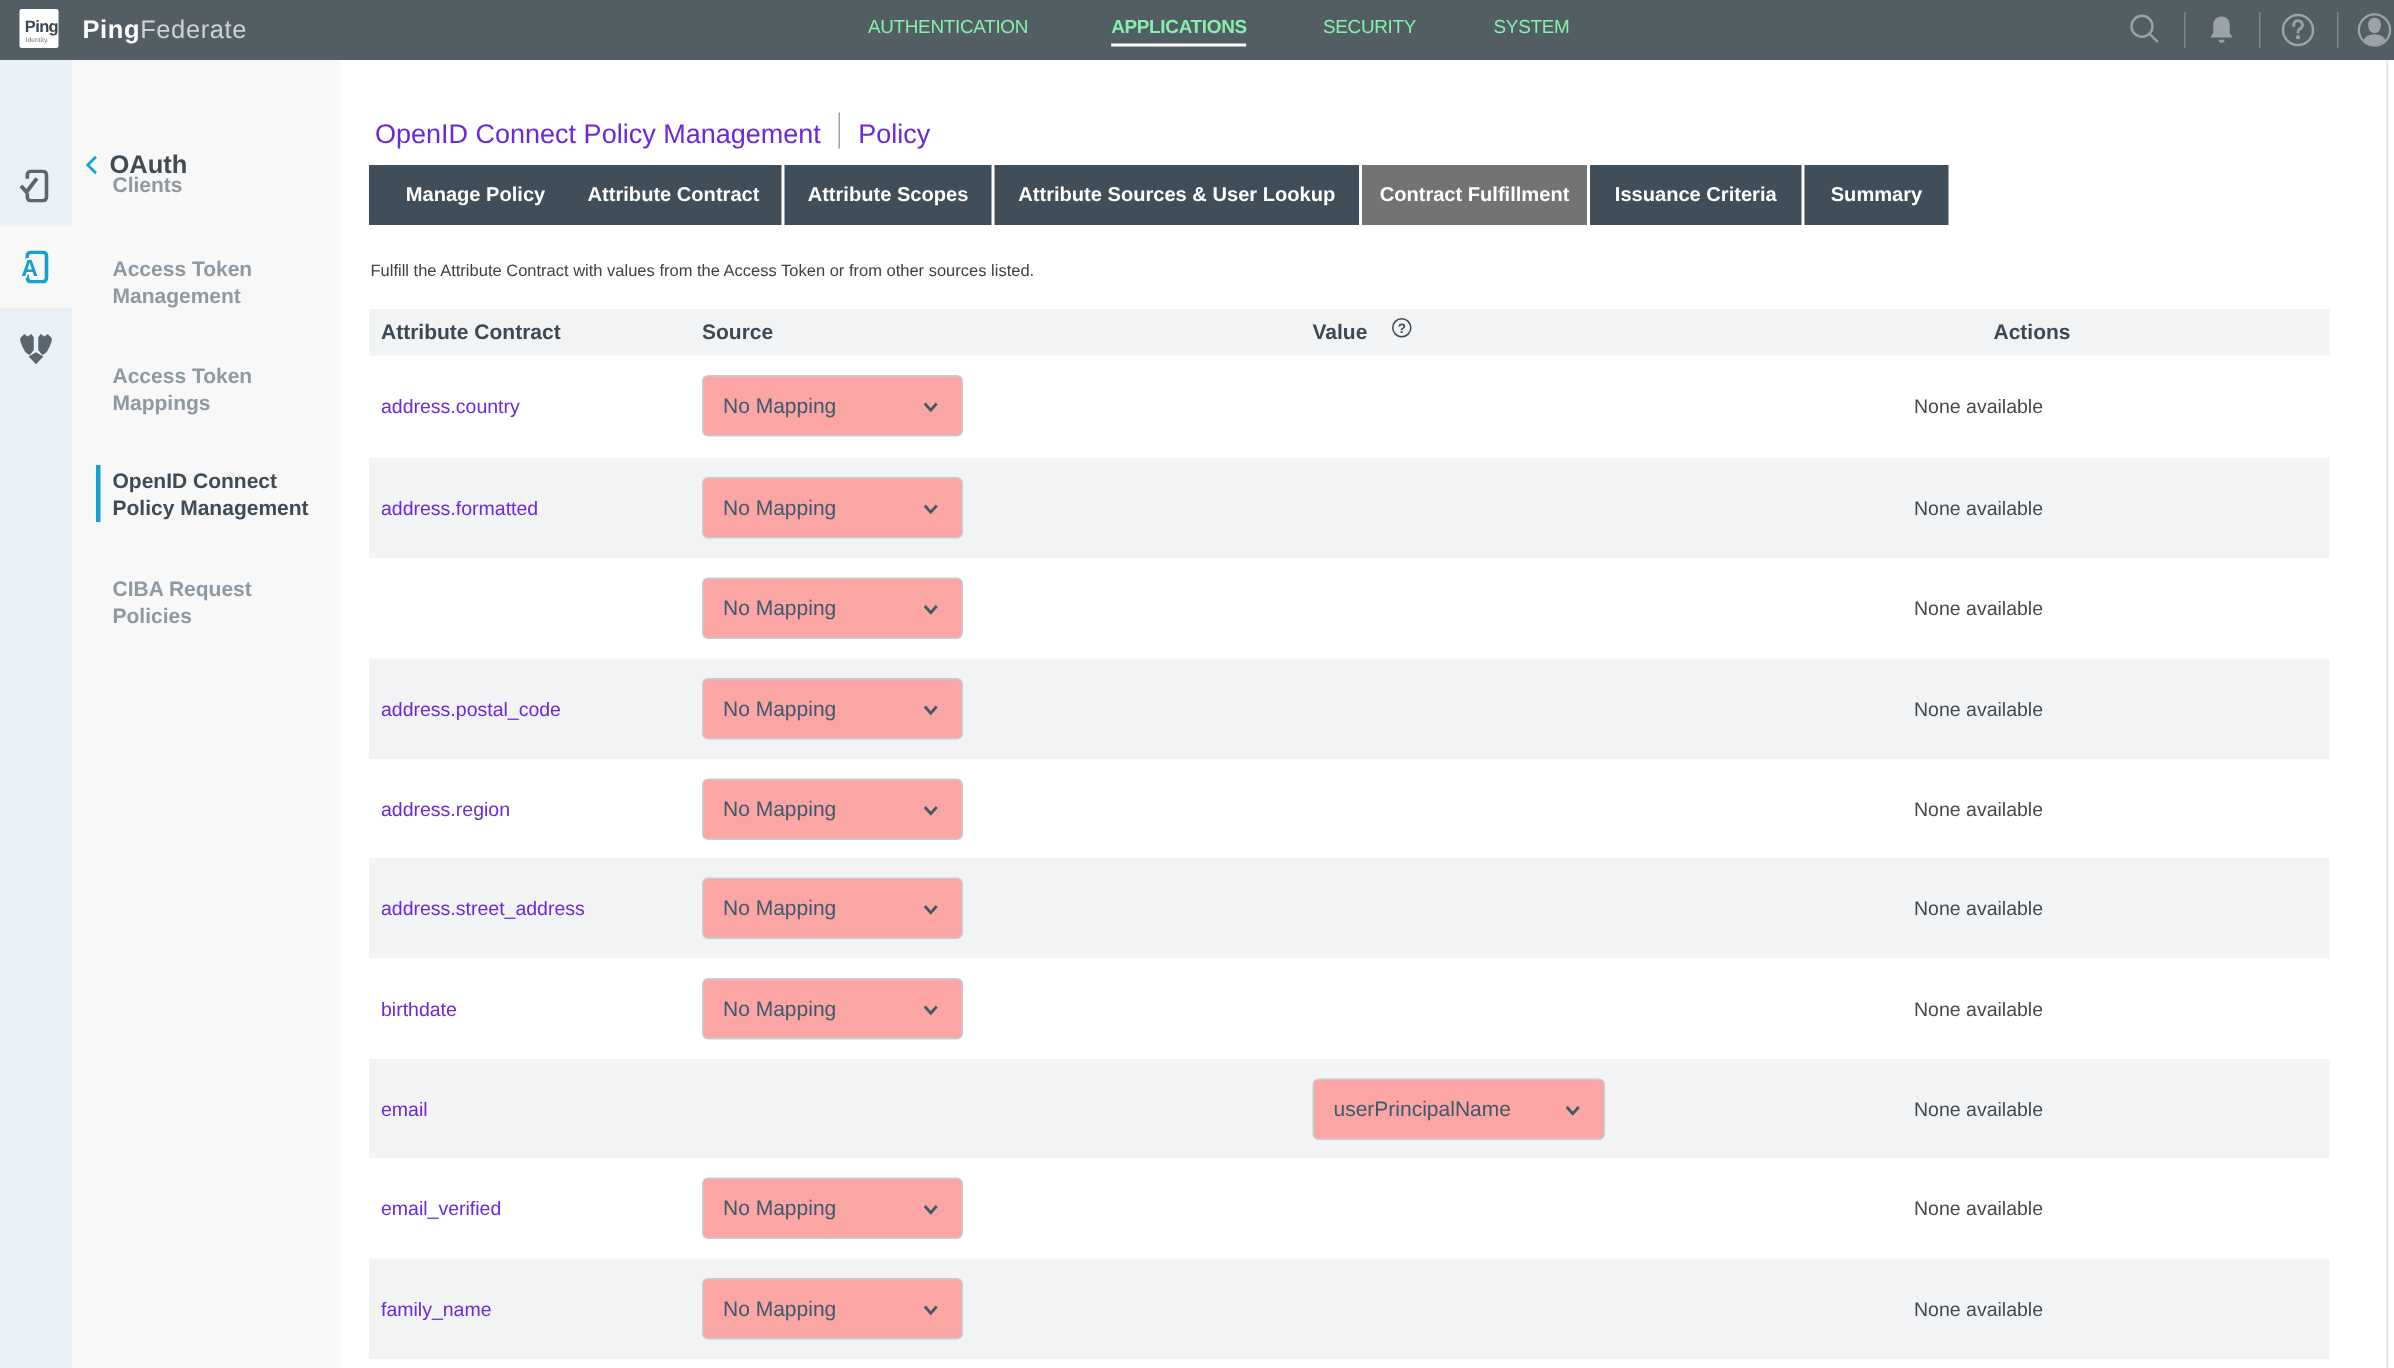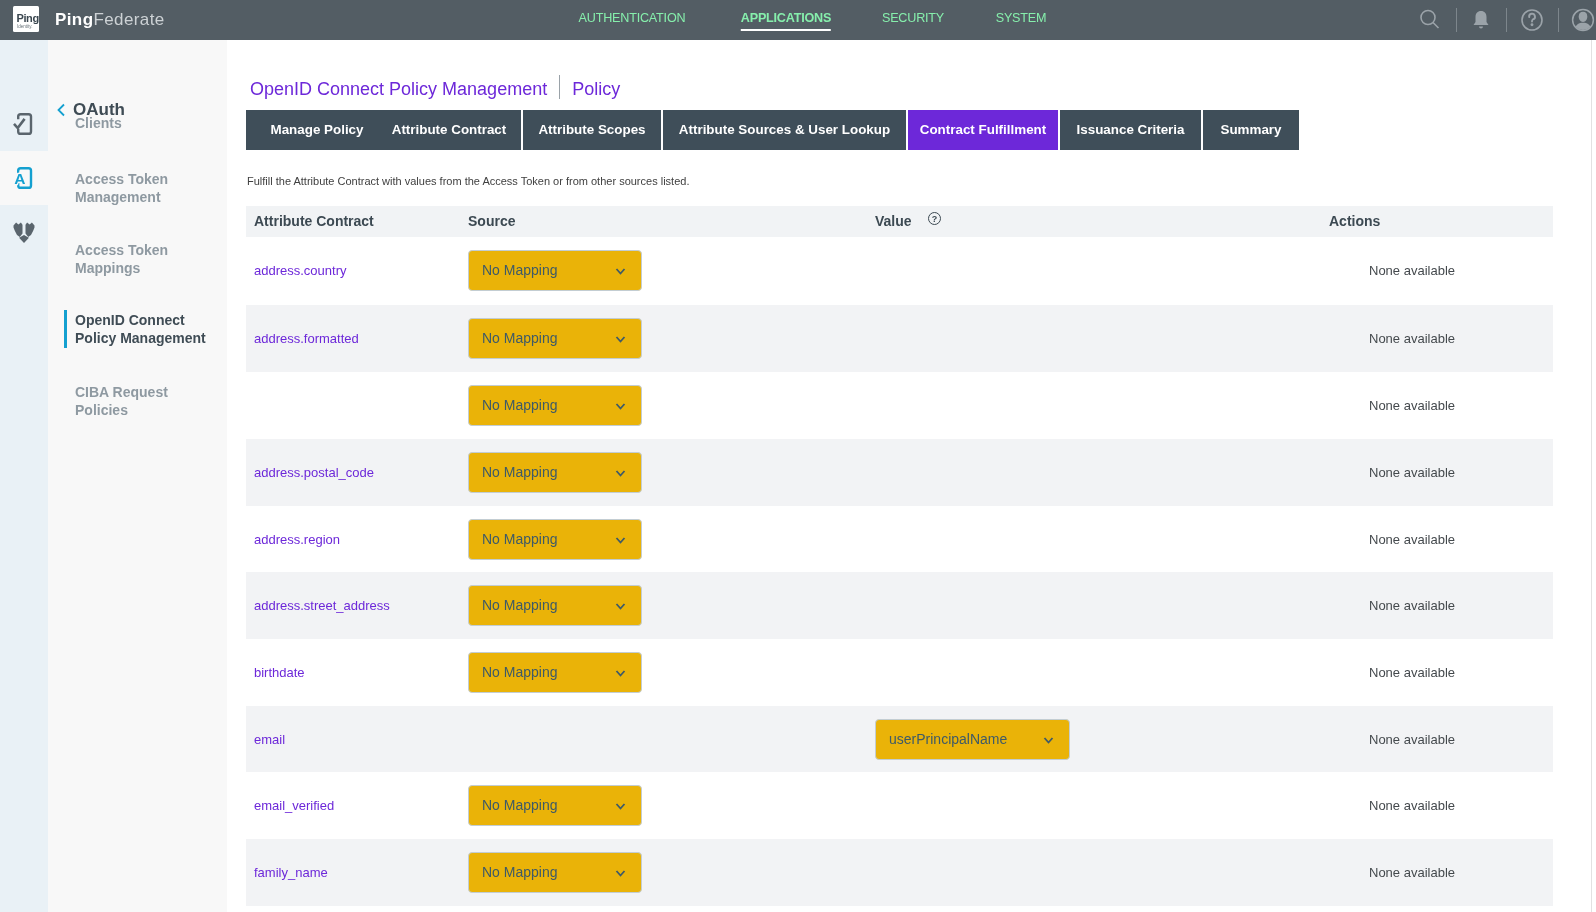--- a/index.html
+++ b/index.html
@@ -33,32 +33,32 @@
   .sbitem { position:absolute; left:27px; font-size:14px; font-weight:bold; color:#8e99a1; line-height:18px; width:140px; }
   .sbitem.active { color:#3f4c55; }
   .sbbar { position:absolute; left:16px; width:3px; background:#14a0d0; }
   #scrollline { position:absolute; left:1591px; top:40px; width:1px; height:872px; background:#e2e2e2; }
   #title { position:absolute; left:250px; top:75px; font-size:18px; color:#6d28d9; }
   #title .sep { display:inline-block; width:1px; height:24px; background:#9aa2a8; margin:0 12px; vertical-align:-4px; }
 
   
   .tab { position:absolute; top:110px; height:40px; background:#3f4e59; color:#fff;
     font-size:13.4px; font-weight:bold; text-align:center; line-height:40px; }
-  .tab.active { background:#6d28d9; }
+  .tab.active { background:#737373; }
 
   #desc { position:absolute; left:247px; top:175px; font-size:11px; color:#404040; }
 
   
   .th { position:absolute; top:206px; height:31px; font-size:14px; font-weight:bold; color:#3c4952; line-height:31px; }
   #thead { position:absolute; left:246px; top:206px; width:1307px; height:31px; background:#f1f3f5; }
   .row { position:absolute; left:246px; width:1307px; height:67px; }
   .row.alt { background:#f2f3f5; }
   .rowlabel { position:absolute; left:8px; top:0; height:67px; line-height:67px; font-size:13px; color:#6d28d9; }
-  .actions { position:absolute; left:1123px; top:0; height:67px; line-height:67px; font-size:13px; color:#44494d; }
-  .dd { position:absolute; top:13px; height:41px; background:#eab308; border:1px solid #c3cdd2; border-radius:4px;
+  .actions { position:absolute; left:1030px; top:0; height:67px; line-height:67px; font-size:13px; color:#44494d; }
+  .dd { position:absolute; top:13px; height:41px; background:#fca5a5; border:1px solid #c3cdd2; border-radius:4px;
     font-size:14px; color:#3e5a68; line-height:39px; padding-left:13px; }
   .dd svg { position:absolute; right:14px; top:14px; }
   #qcirc { position:absolute; left:928px; top:212px; width:13px; height:13px; border:1px solid #3c4952;
     border-radius:50%; font-size:9px; color:#3c4952; text-align:center; line-height:12px; font-weight:bold; }
 </style>
 </head>
 <body>
 <div id="topbar">
   <div id="logo">
       <div class="p1">Ping</div>

